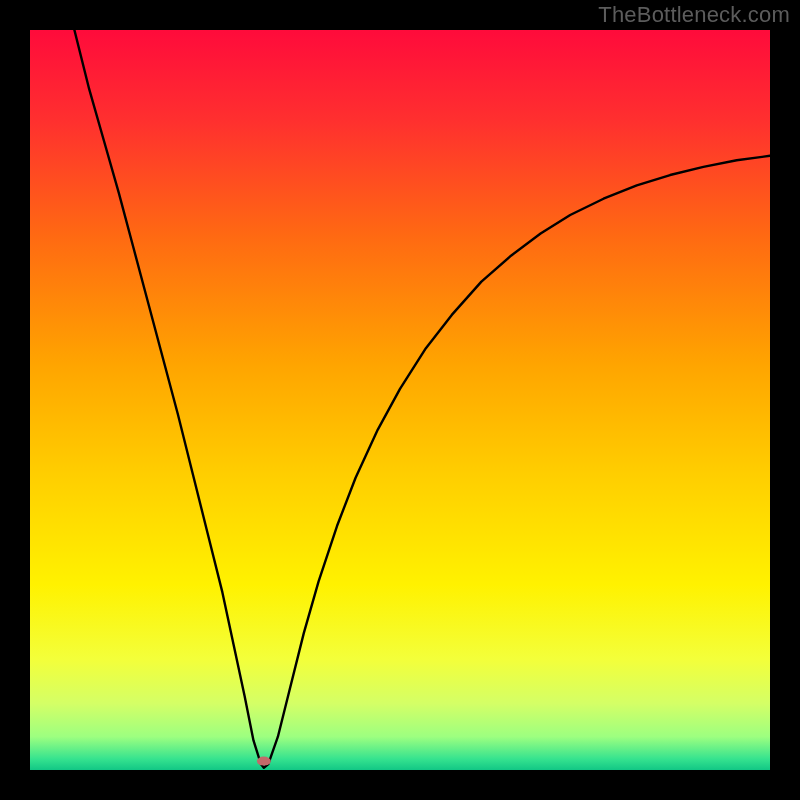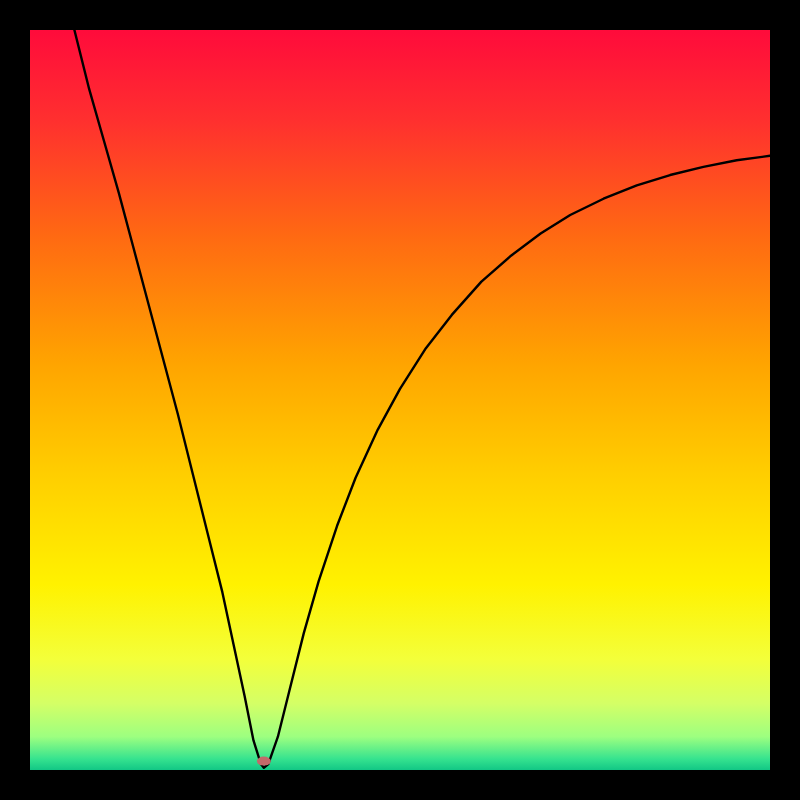--- a/index.html
+++ b/index.html
@@ -35,20 +35,21 @@
     height: 740px;
   }
   svg {
     display: block;
   }
 </style>
 </head>
 <body>
 
 <div class="frame">
+  <div class="watermark">TheBottleneck.com</div>
   <div class="plot-area">
     <svg id="chart-svg" width="740" height="740" viewBox="0 0 740 740" preserveAspectRatio="none">
       <defs>
         <linearGradient id="bg-grad" x1="0" y1="0" x2="0" y2="1">
             <stop offset="0%" stop-color="#ff0b3b"></stop>
             <stop offset="12%" stop-color="#ff2f2f"></stop>
             <stop offset="28.000000000000004%" stop-color="#ff6a12"></stop>
             <stop offset="45%" stop-color="#ffa400"></stop>
             <stop offset="60%" stop-color="#ffce00"></stop>
             <stop offset="75%" stop-color="#fff200"></stop>

